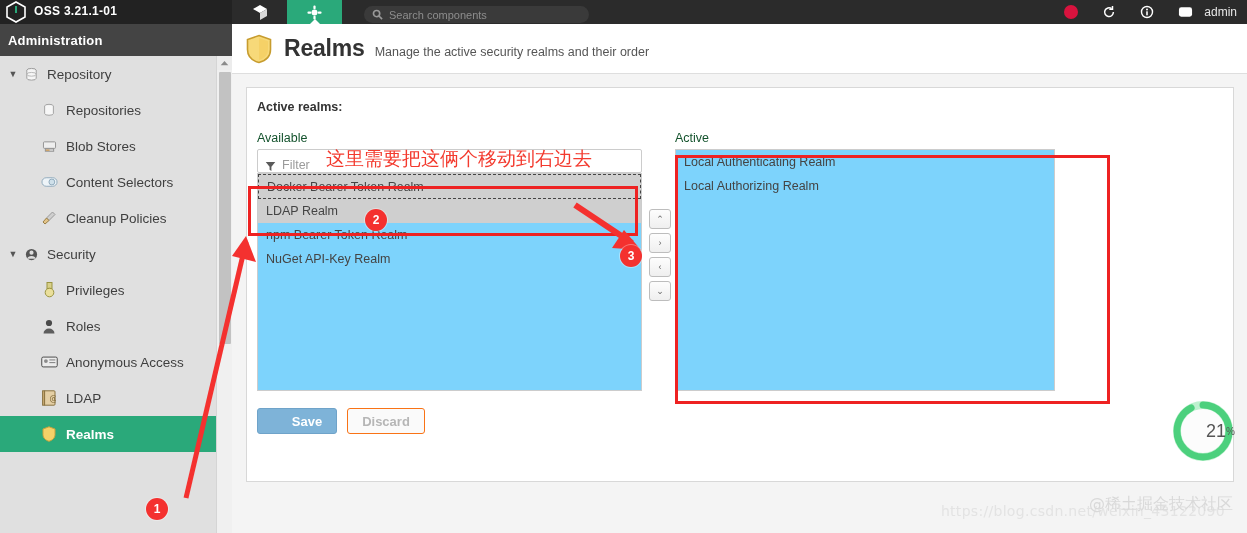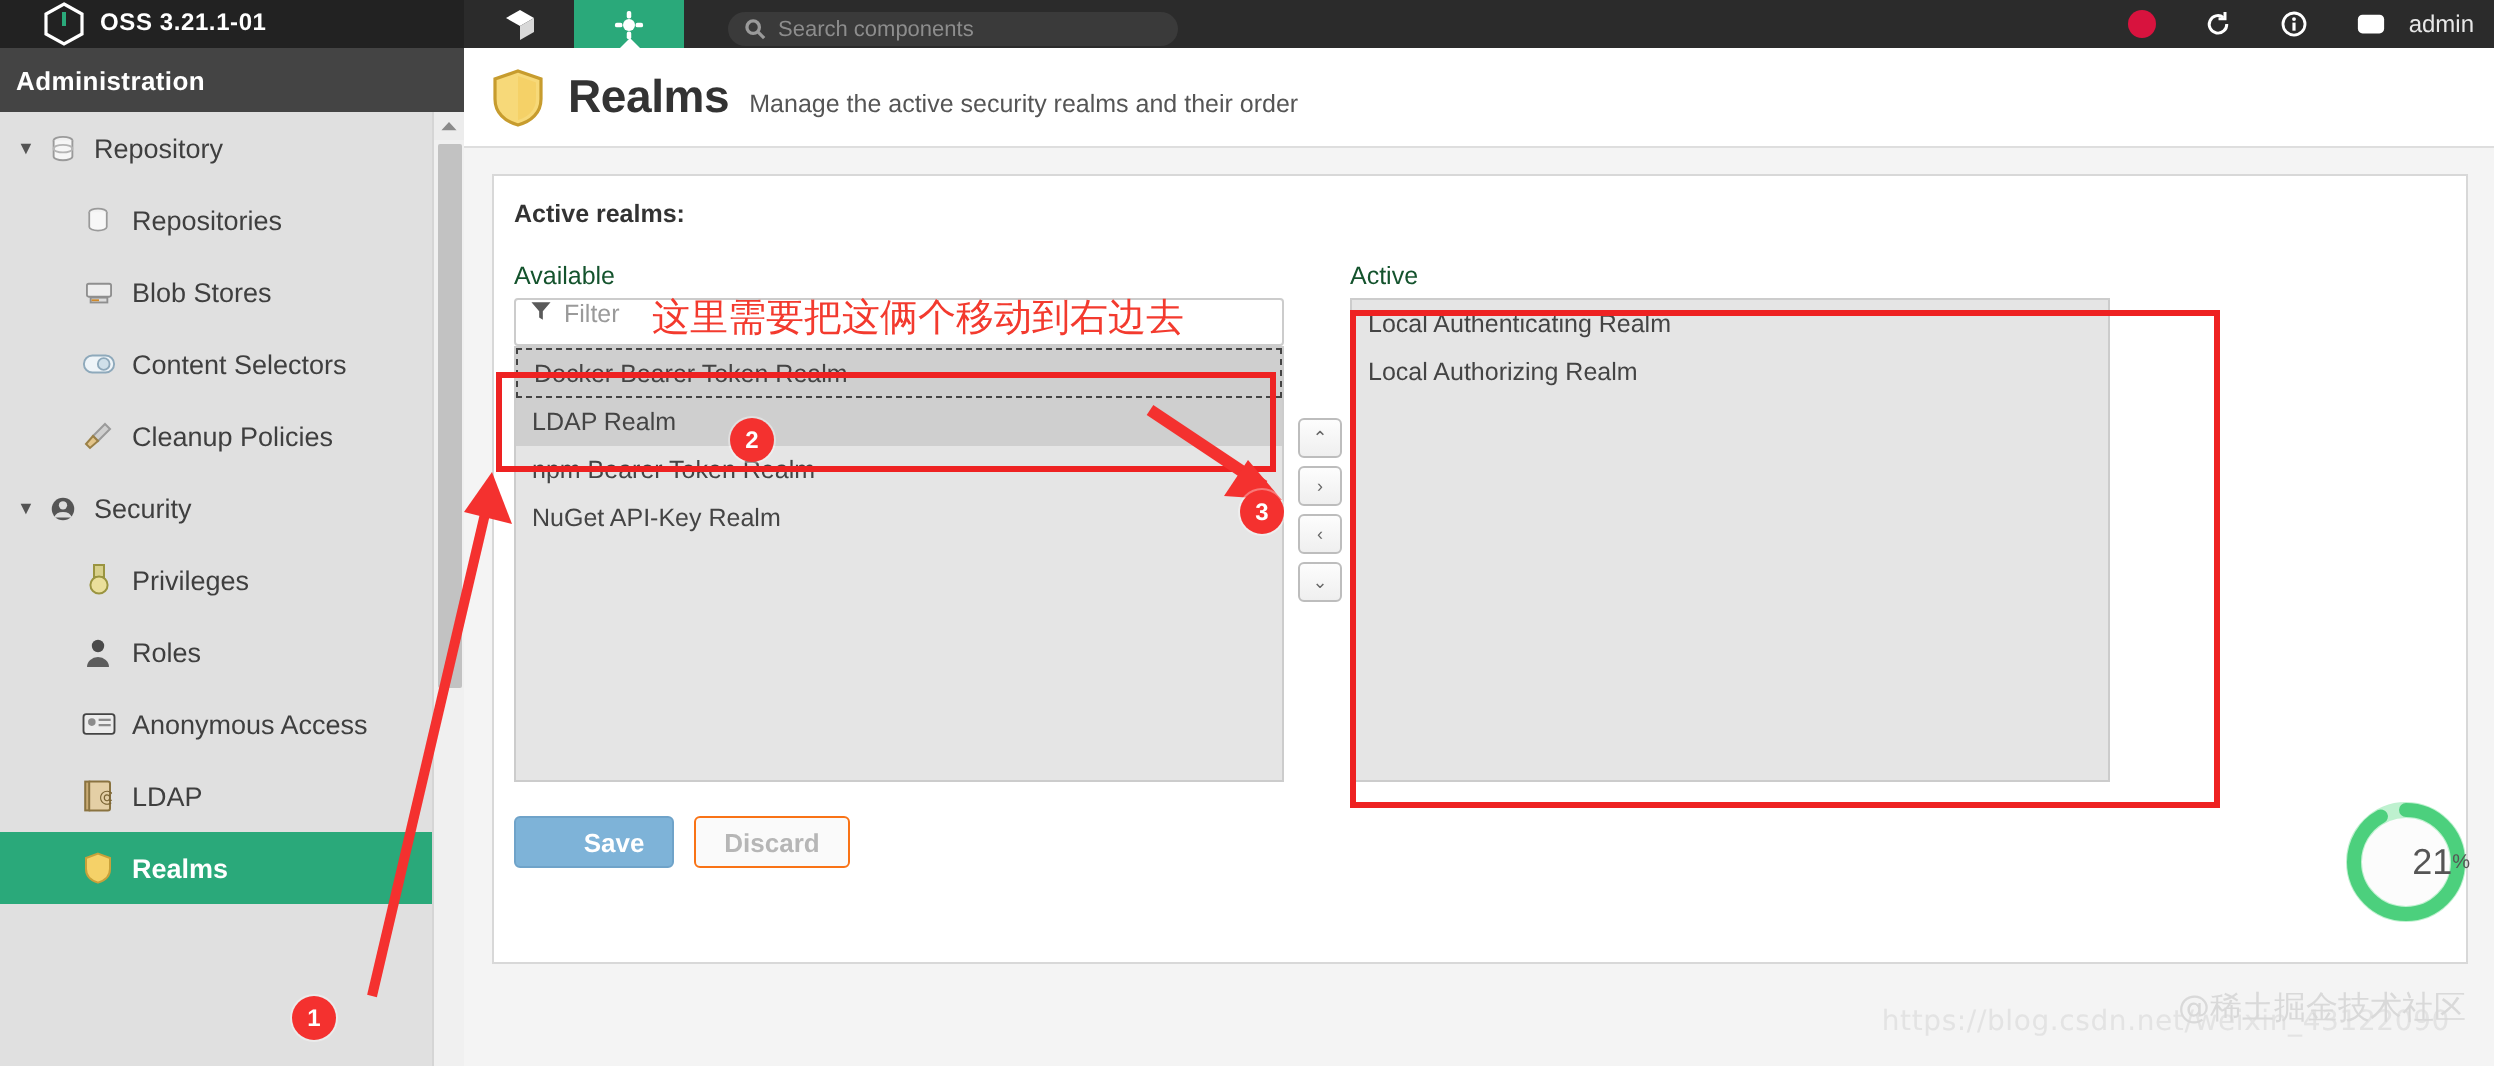--- a/index.html
+++ b/index.html
@@ -14,21 +14,21 @@
 
   
   #topbar {
     position:absolute; left:0; top:0; width:1247px; height:24px;
     background:#2b2b2b;
     display:flex; align-items:center;
     z-index:30;
   }
   .tb-logo {
     width:232px; height:24px; background:#222; display:flex; align-items:center;
-    padding-left:22px; color:#fff;
+    padding-left:6px; color:#fff;
   }
   .tb-logo .hexlogo {
     width:20px; height:22px; margin-right:8px; flex:none;
     display:flex; align-items:center; justify-content:center;
   }
   .tb-logo .prodname {
     font-size:12px; font-weight:bold; letter-spacing:.3px; color:#fff;
     margin-top:-2px;
   }
   .tb-icons { display:flex; align-items:flex-end; height:24px; }
@@ -112,28 +112,28 @@
   }
   #active-realms-label {
     position:absolute; left:10px; top:12px; font-size:12.5px; font-weight:bold; color:#333;
   }
   .col-label { font-size:12.5px; color:#14532d; }
   #avail-label { position:absolute; left:10px; top:43px; }
   #active-label { position:absolute; left:428px; top:43px; }
 
   #filter-box {
     position:absolute; left:10px; top:61px; width:385px; height:24px;
-    border:1px solid #ccc; background:#fff; display:flex; align-items:flex-start;
+    border:1px solid #ccc; background:#fff; display:flex; align-items:flex-end;
     padding-left:7px; border-radius:2px;
   }
   #filter-box .fi { margin-right:6px; display:flex; }
   #filter-text { font-size:12.5px; color:#9a9a9a; }
 
   .listbox {
-    position:absolute; border:1px solid #ccc; background:#e5e5e5; overflow:hidden;
+    position:absolute; border:1px solid #ccc; background:#7dd3fc; overflow:hidden;
   }
   #avail-list { left:10px; top:85px; width:385px; height:218px; }
   #active-list { left:428px; top:61px; width:380px; height:242px; }
   .lrow {
     height:24px; display:flex; align-items:center; padding-left:8px;
     font-size:12.5px; color:#444;
   }
   .lrow.sel { background:#cfcfcf; }
   .lrow.focus { border:1px dashed #444; height:25px; }
 

